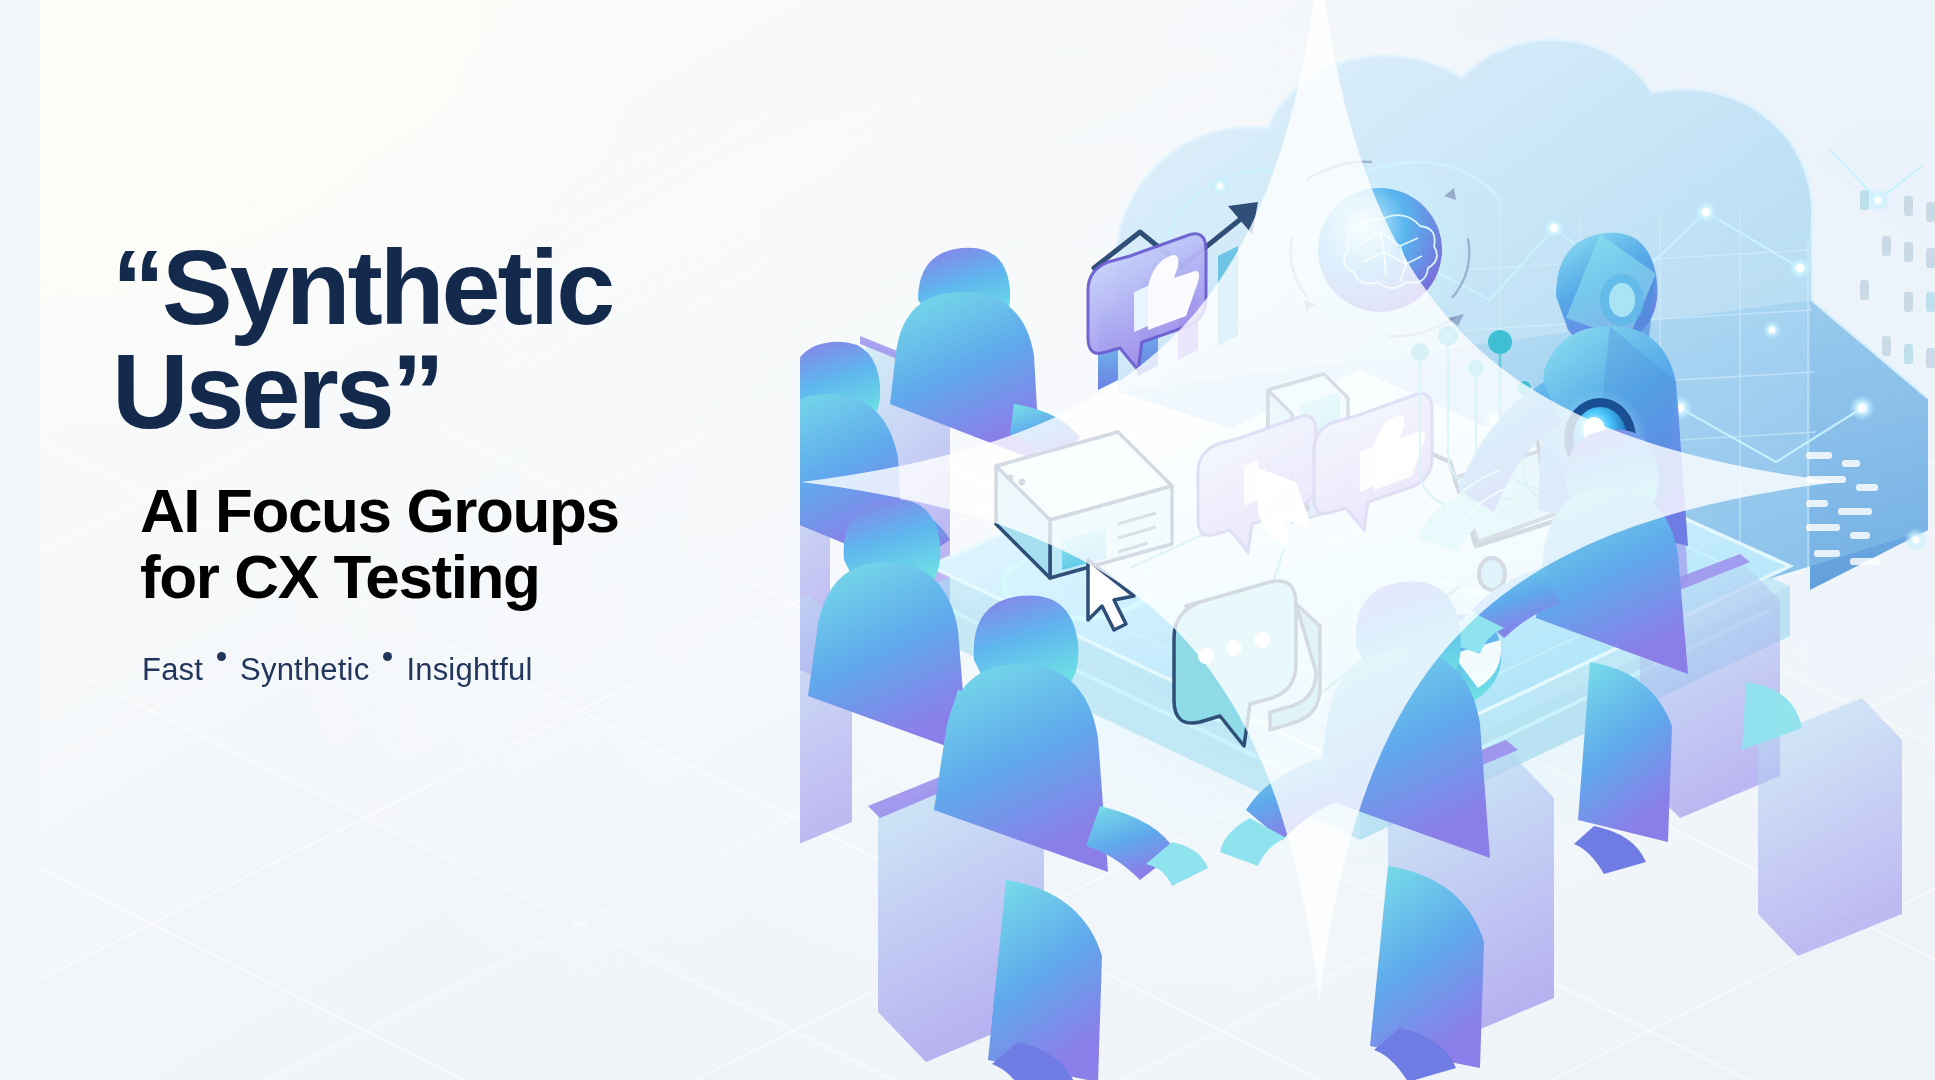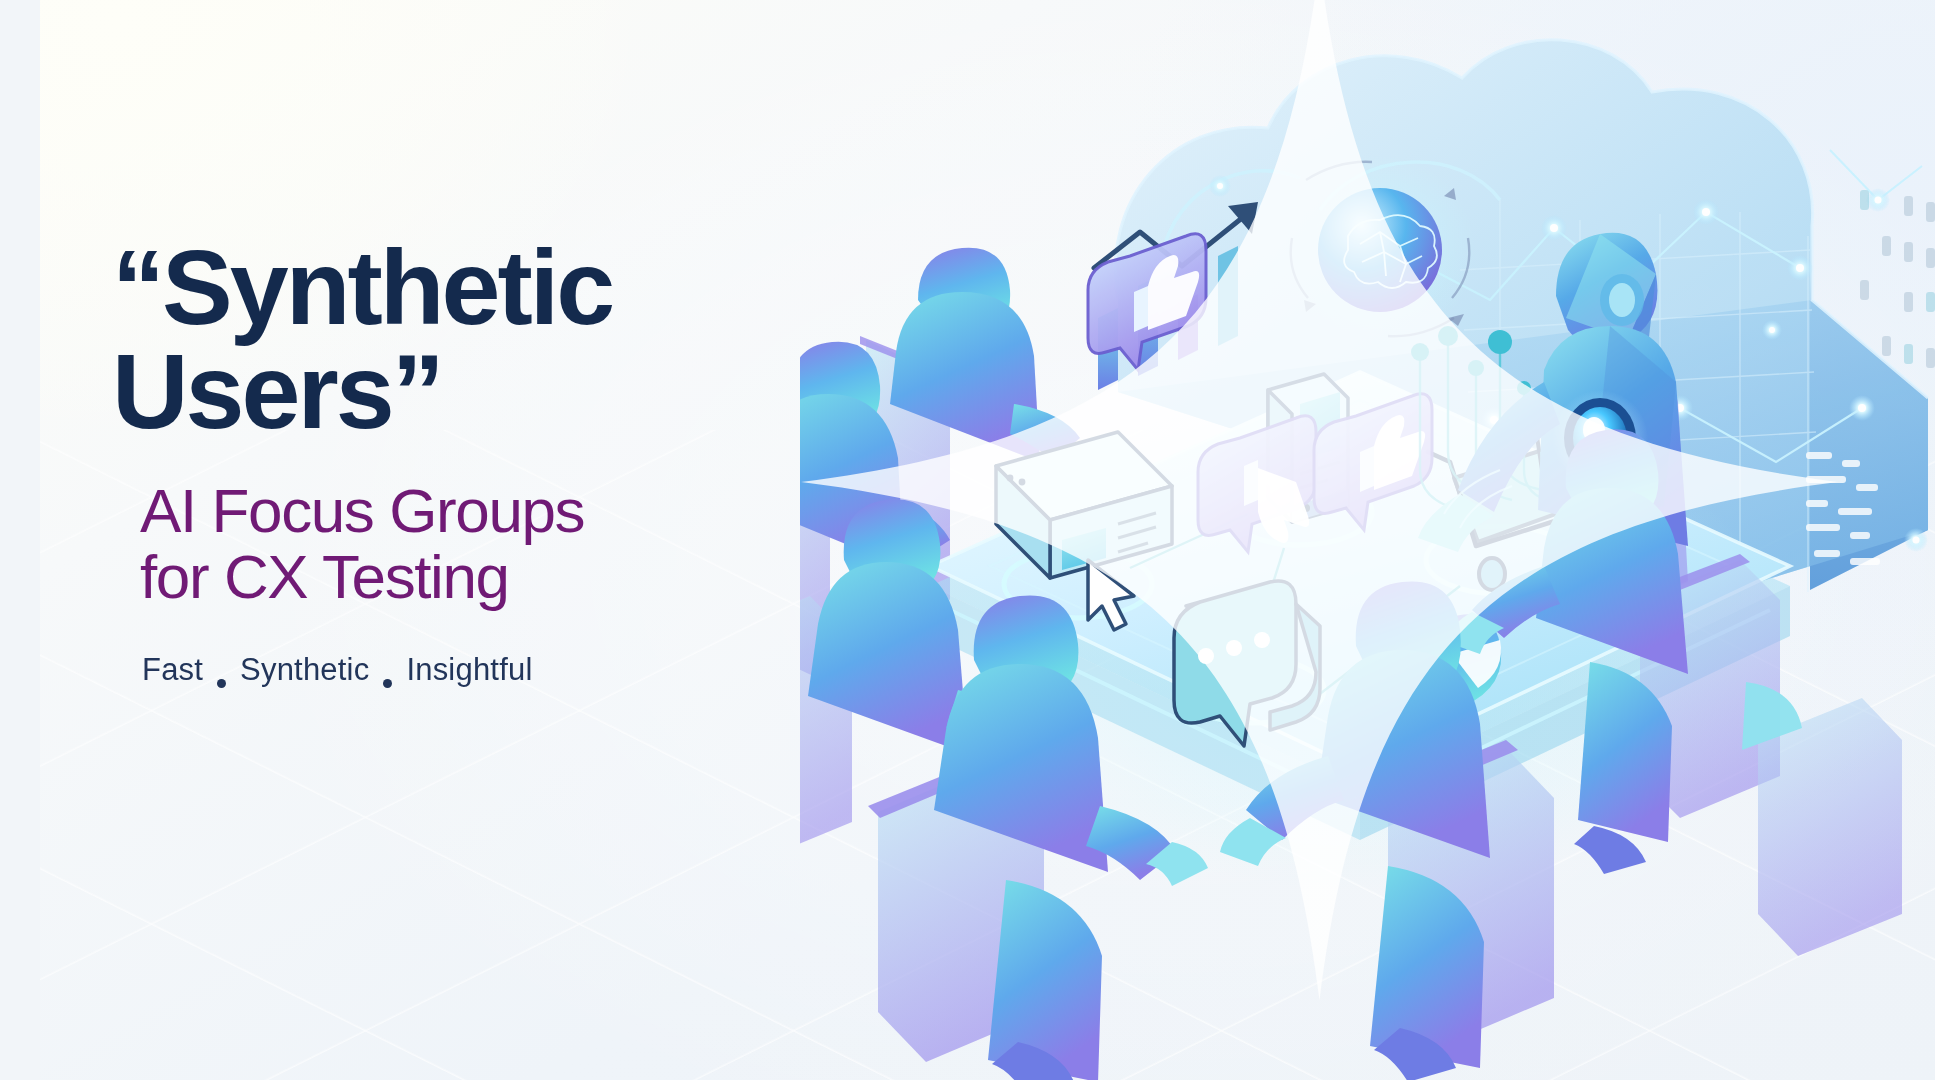--- a/index.html
+++ b/index.html
@@ -30,26 +30,26 @@
     background:radial-gradient(1400px 900px at 58% 52%, rgba(255,255,255,.45) 0%, rgba(255,255,255,0) 70%);
   }
 
   
   .copy{position:absolute;left:72px;top:236px;width:640px;}
   .headline{
     margin:0;font-weight:700;font-size:106px;line-height:.98;
     letter-spacing:-3px;color:#142a4d;white-space:pre-line;
   }
   .subhead{
-    margin:34px 0 0 28px;font-weight:400;font-size:62px;line-height:1.07;
-    letter-spacing:-1.4px;color:#701a75;white-space:pre-line;
+    margin:34px 0 0 28px;font-weight:700;font-size:62px;line-height:1.07;
+    letter-spacing:-1.4px;color:#000000;white-space:pre-line;
   }
   .tagline{
     margin:42px 0 0 30px;font-size:31px;letter-spacing:.2px;color:#22355a;
-    display:flex;align-items:flex-end;gap:14px;
+    display:flex;align-items:flex-start;gap:14px;
   }
   .tagline .dot{
     width:9px;height:9px;border-radius:50%;background:#22355a;display:inline-block;
   }
 
   
   .illus{position:absolute;left:760px;top:0;width:1175px;height:1080px;}
   .illus svg{display:block;width:100%;height:100%;}
   .sparkle{position:absolute;right:68px;bottom:58px;width:74px;height:78px;opacity:.9;}
 </style>

